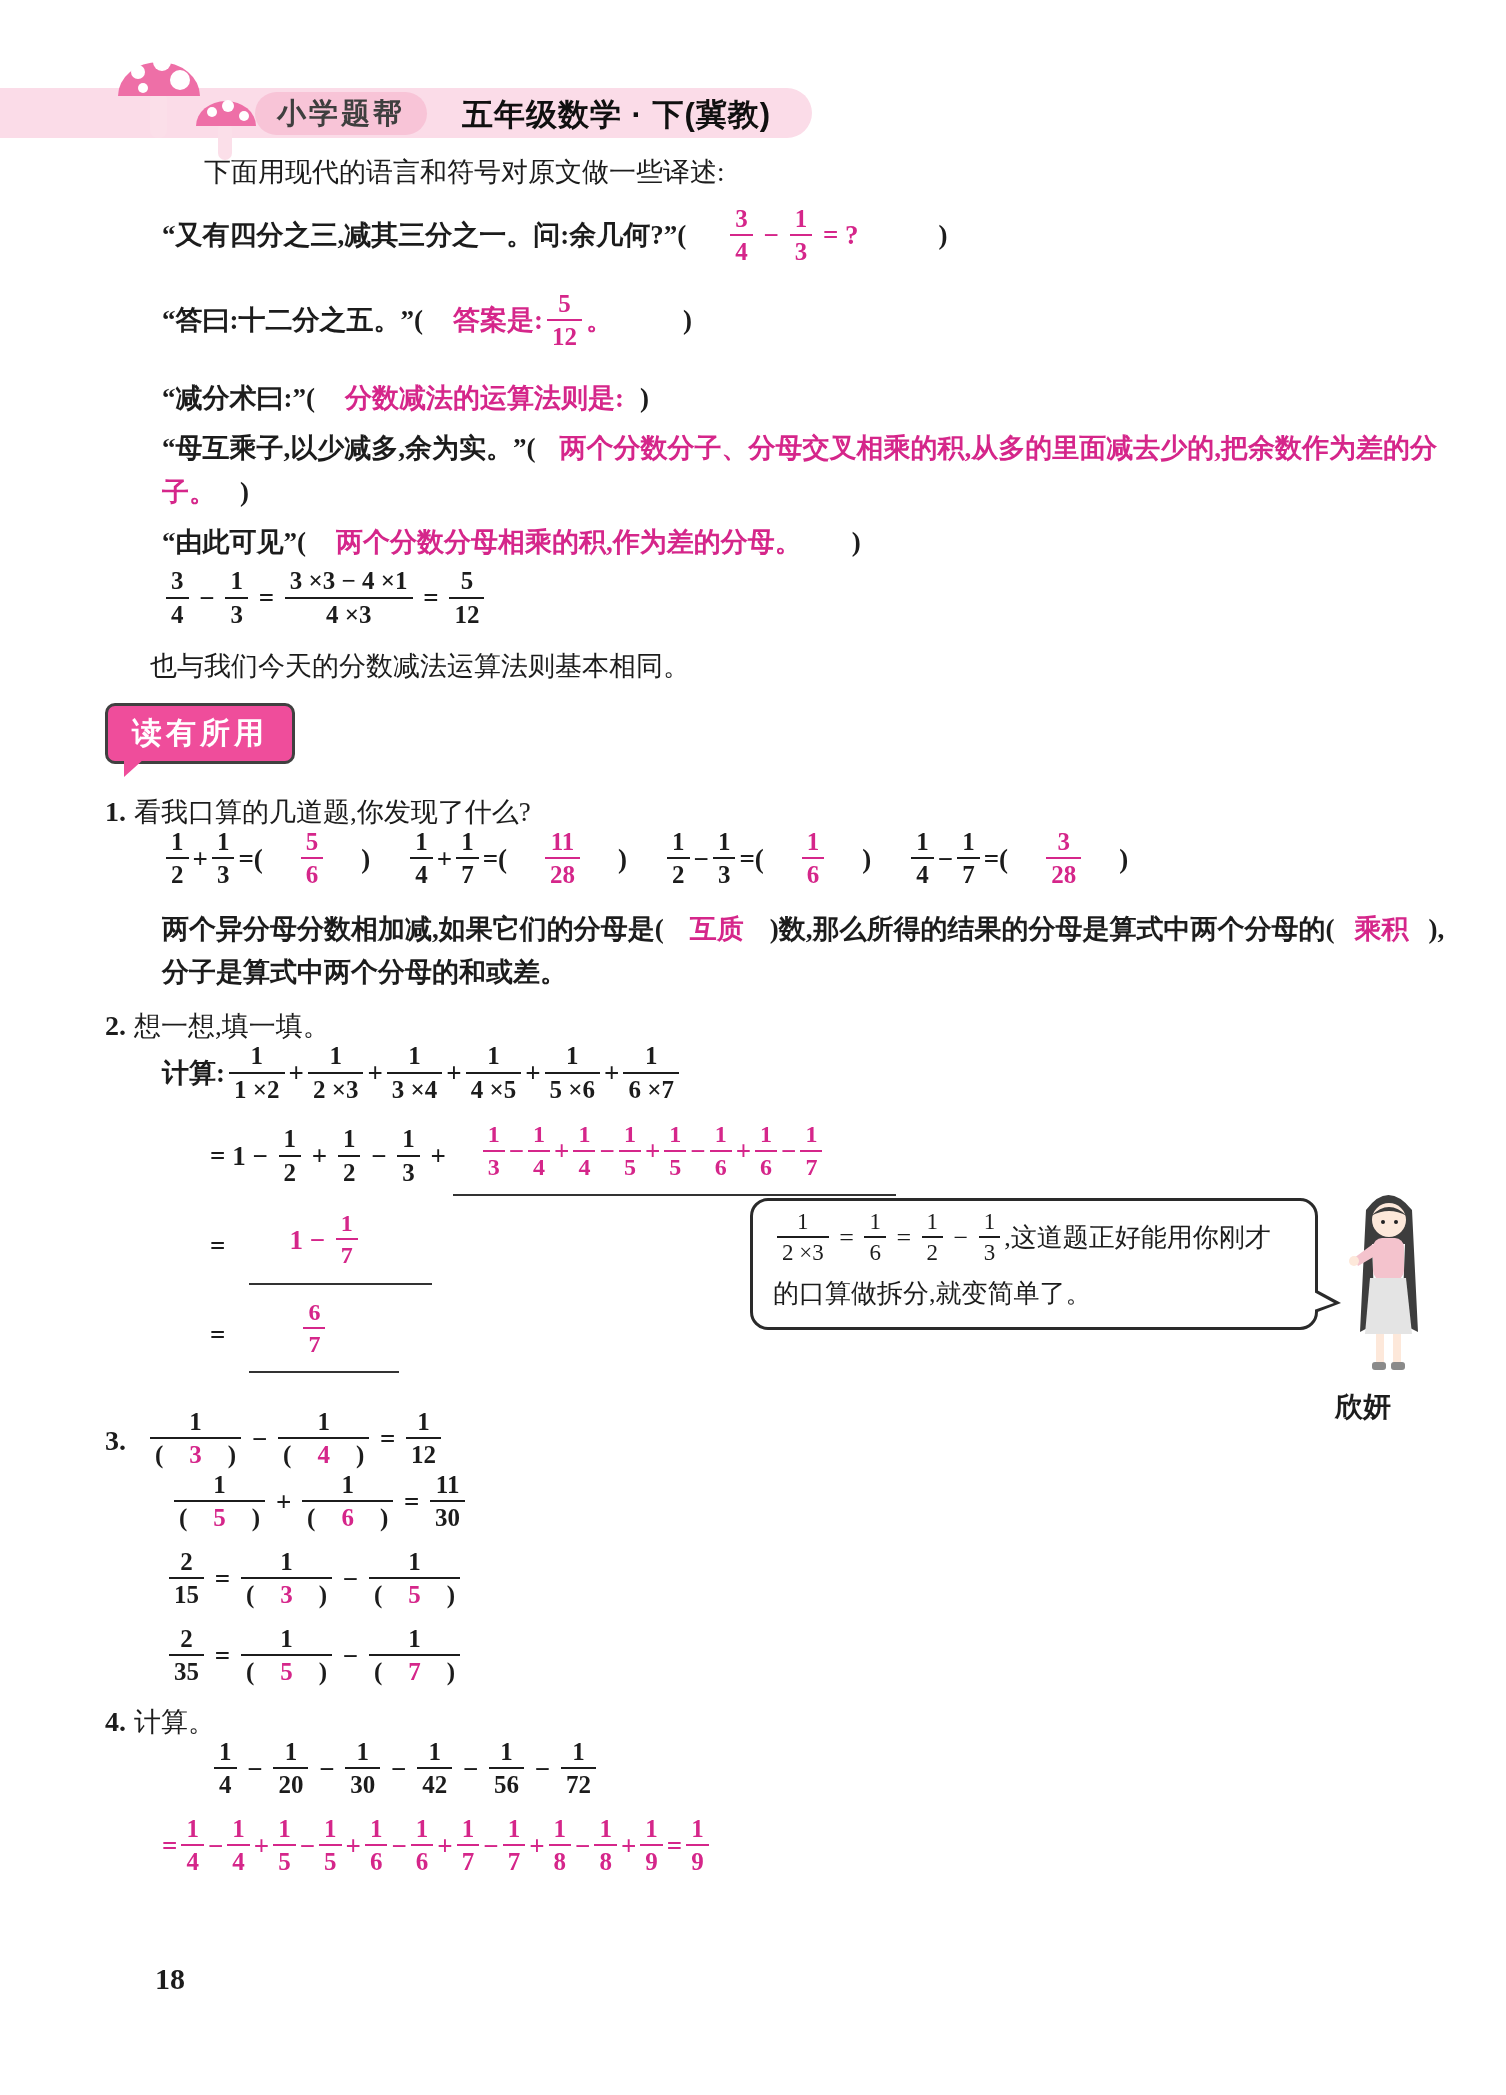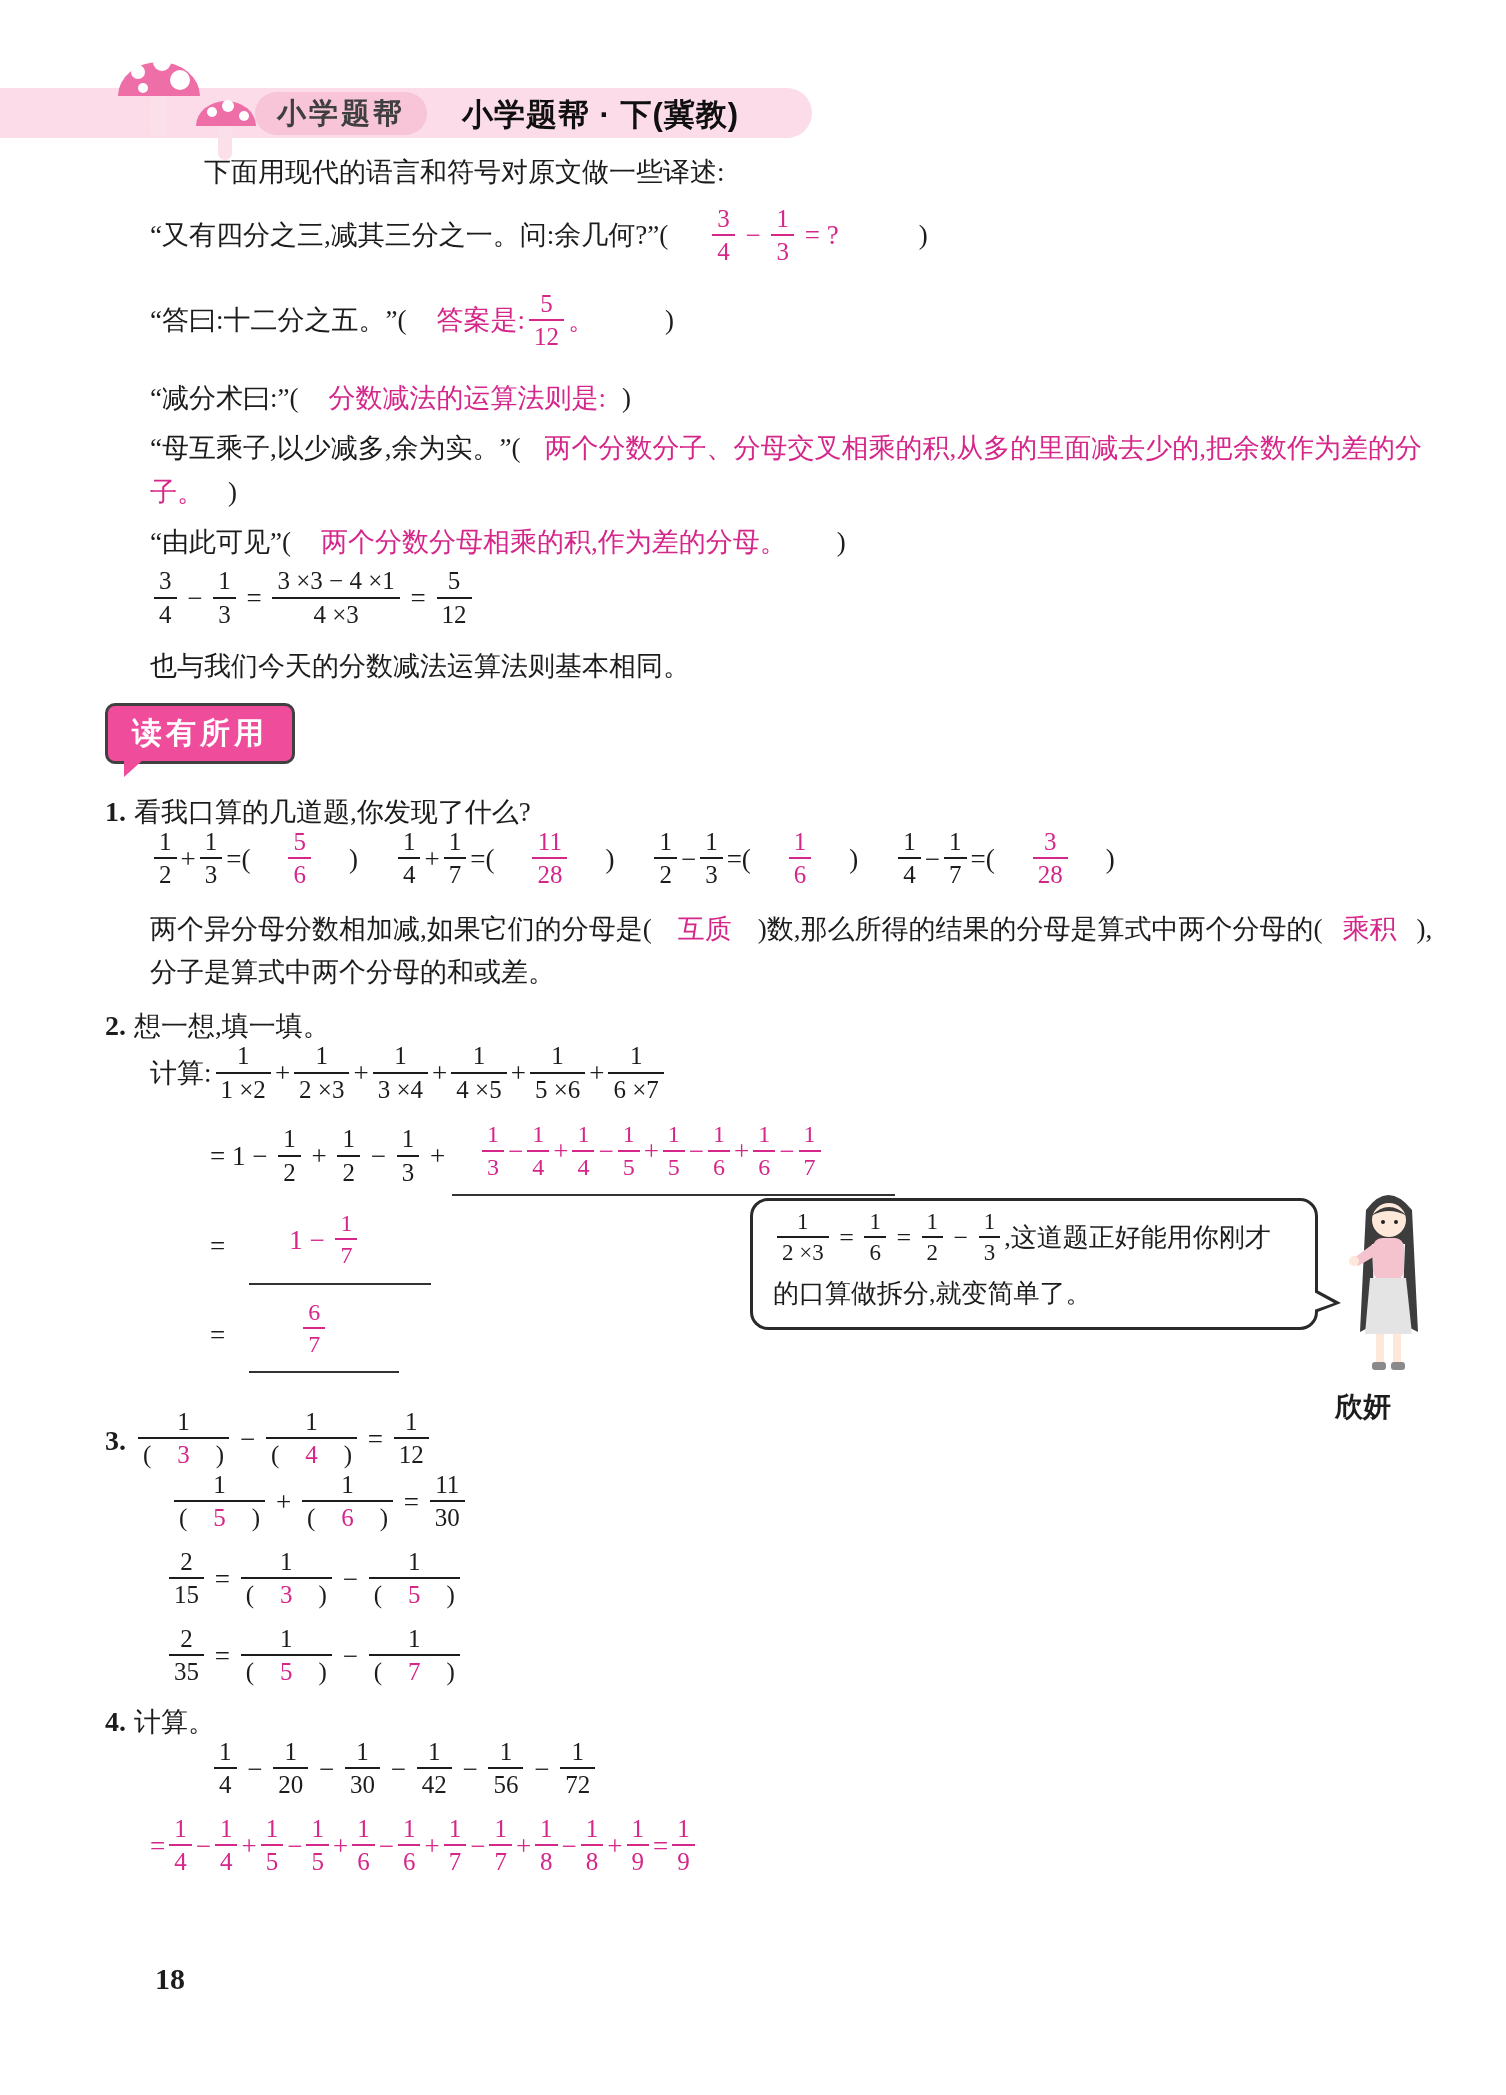--- a/index.html
+++ b/index.html
@@ -14,21 +14,21 @@
               border-radius:22px;display:flex;align-items:center;justify-content:center;}
   .brand-pill span{font-family:"Liberation Sans","DejaVu Sans",sans-serif;font-weight:700;
                    font-size:29px;color:#3f3f3f;letter-spacing:3px;}
   .edition{position:absolute;left:462px;top:94px;font-family:"Liberation Sans","DejaVu Sans",sans-serif;
            font-weight:700;font-size:31px;color:#101010;letter-spacing:1px;white-space:nowrap;}
   
   .content{position:absolute;left:0;top:0;width:1506px;padding:152px 54px 0 150px;box-sizing:border-box;}
   .para{margin:0 0 14px 0;font-size:27px;line-height:1.5;}
   .indent{text-indent:2em;}
   .indent1{text-indent:1.2em;}
-  .mline{margin:0 0 14px 0;font-size:27px;line-height:1.55;}
+  .mline{margin:0 0 14px 12px;font-size:27px;line-height:1.55;font-weight:bold;}
   .pk{color:var(--pink);}
   .bk{color:var(--ink);}
   
   .frac{display:inline-block;text-align:center;vertical-align:middle;margin:0 4px;
         font-size:25px;line-height:1.18;position:relative;top:-3px;}
   .fn{display:block;border-bottom:2px solid currentColor;padding:0 5px 1px;}
   .fd{display:block;padding:1px 5px 0;}
   .dbg{padding:0 26px;}
   .mseg{vertical-align:middle;}
   .mul{display:inline-block;vertical-align:middle;border-bottom:2px solid #333;
@@ -76,21 +76,21 @@
       <circle cx="43" cy="44" r="5" fill="#fff"></circle>
     <rect x="118" y="78" width="14" height="38" rx="7" fill="#fbdfe9"></rect>
     <path d="M96,82 A30,25 0 1 1 156,82 Z" fill="#ee6fa7"></path>
     <circle cx="112" cy="68" r="5" fill="#fff"></circle>
       <circle cx="128" cy="62" r="6" fill="#fff"></circle>
     <circle cx="144" cy="72" r="5" fill="#fff"></circle>
   </svg>
   <div class="brand-pill">
     <span>小学题帮</span>
   </div>
-  <div class="edition">小学题帮 · 下(冀教)</div>
+  <div class="edition">五年级数学 · 下(冀教)</div>
 
   <div class="content">
 
     <p class="para indent">下面用现代的语言和符号对原文做一些译述:</p>
     <div class="mline mb-lg"><span class="mseg"><span>“又有四分之三,减其三分之一。问:余几何?”(</span><span style="display: inline-block; width: 40px;"></span><span class="frac pk"><span class="fn">3</span><span class="fd">4</span></span><span class="pk"> − </span><span class="frac pk"><span class="fn">1</span><span class="fd">3</span></span><span class="pk"> = ?</span><span style="display: inline-block; width: 80px;"></span><span>)</span></span></div>
     <div class="mline mb-lg"><span class="mseg"><span>“答曰:十二分之五。”(</span><span style="display: inline-block; width: 30px;"></span><span class="pk">答案是:</span><span class="frac pk"><span class="fn">5</span><span class="fd">12</span></span><span class="pk">。</span><span style="display: inline-block; width: 70px;"></span><span>)</span></span></div>
     <div class="mline mb-sm"><span class="mseg"><span>“减分术曰:”(</span><span style="display: inline-block; width: 30px;"></span><span class="pk">分数减法的运算法则是:</span><span style="display: inline-block; width: 16px;"></span><span>)</span></span></div>
     <div class="mline mb-sm"><span class="mseg"><span>“母互乘子,以少减多,余为实。”(</span><span style="display: inline-block; width: 24px;"></span><span class="pk">两个分数分子、分母交叉相乘的积,从多的里面减去少的,把余数作为差的分子。</span><span style="display: inline-block; width: 24px;"></span><span>)</span></span></div>
     <div class="mline mb-sm"><span class="mseg"><span>“由此可见”(</span><span style="display: inline-block; width: 30px;"></span><span class="pk">两个分数分母相乘的积,作为差的分母。</span><span style="display: inline-block; width: 50px;"></span><span>)</span></span></div>
     <div class="mline"><span class="mseg"><span class="frac"><span class="fn">3</span><span class="fd">4</span></span><span> − </span><span class="frac"><span class="fn">1</span><span class="fd">3</span></span><span> = </span><span class="frac"><span class="fn">3 ×3 − 4 ×1</span><span class="fd">4 ×3</span></span><span> = </span><span class="frac"><span class="fn">5</span><span class="fd">12</span></span></span></div>

